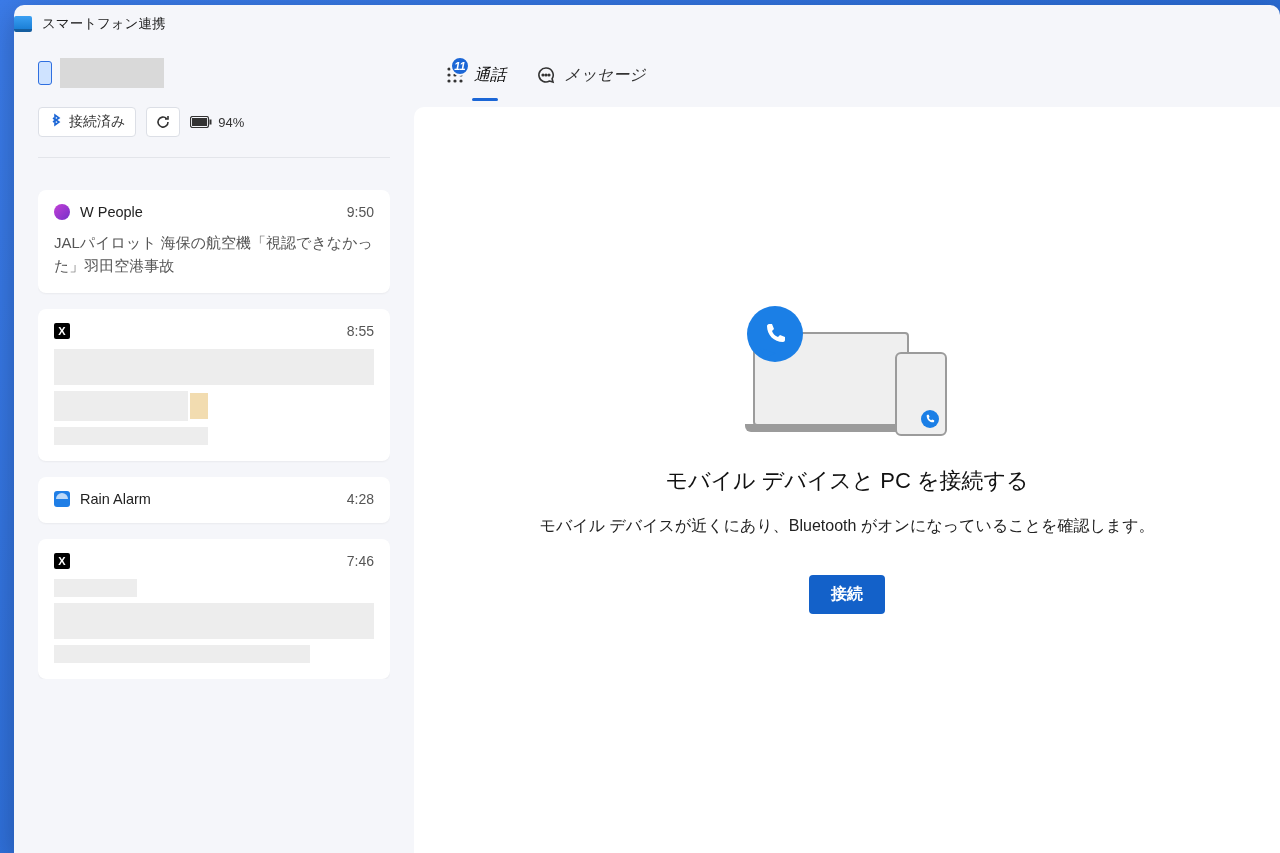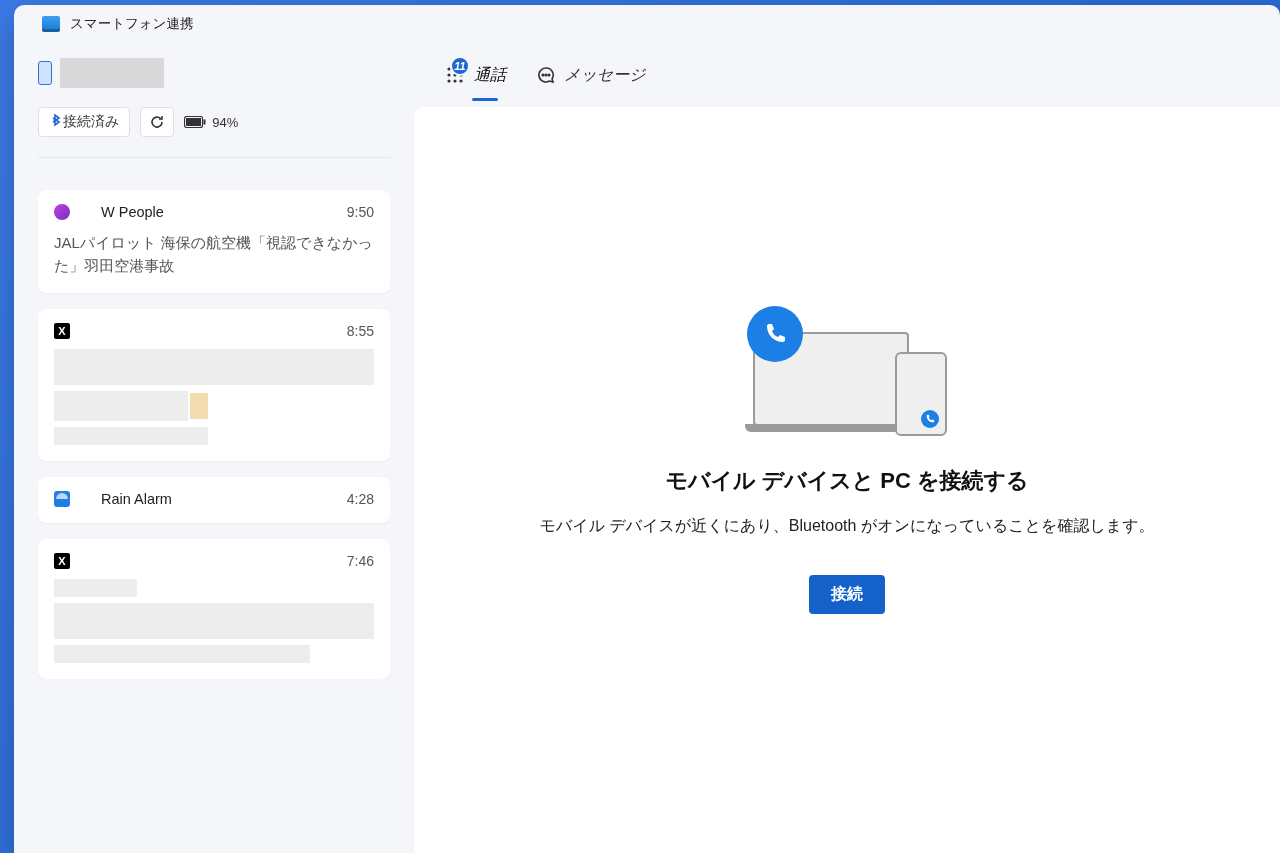--- a/index.html
+++ b/index.html
@@ -15,21 +15,21 @@
   background: #f5f6fa;
   border-top-left-radius: 10px;
   border-top-right-radius: 10px;
   display: flex;
   flex-direction: column;
   box-shadow: 0 8px 30px rgba(0,0,0,.25);
 }
 .titlebar {
   height: 38px;
   display: flex; align-items: center;
-  padding: 0 28px;
+  padding: 0 0;
   gap: 10px;
 }
 .titlebar .app-icon {
   width: 18px; height: 16px;
   background: linear-gradient(#3ba0f3,#1b7fd6);
   border-radius: 2px;
   border-bottom: 3px solid #155ea0;
 }
 .titlebar .title { font-size: 13.5px; color: #222; }
 
@@ -54,21 +54,21 @@
 }
 
 .status-row { display: flex; align-items: center; gap: 10px; margin-top: 14px; }
 .chip {
   background: #fff;
   border: 1px solid #dcdfe6;
   border-radius: 4px;
   padding: 5px 10px;
   font-size: 14px;
   color: #333;
-  display: inline-flex; align-items: flex-end; 
+  display: inline-flex; align-items: flex-end; gap: 6px;
 }
 .chip.icon-only { padding: 6px 8px; }
 .bt-icon, .refresh-icon, .batt-icon { display:inline-block; }
 .bt-icon svg, .refresh-icon svg, .batt-icon svg { display:block; }
 
 .batt-wrap { display: inline-flex; align-items: center; gap: 6px; color: #333; font-size: 13px; }
 
 .sep { height: 1px; background: #e3e5ea; margin: 20px 0 18px; }
 
 .notif-header { display: flex; align-items: center; justify-content: space-between; padding-right: 2px; }
@@ -76,21 +76,21 @@
 .clear-all { color: #1b66d6; font-size: 15px; cursor: pointer; }
 
 .cards { margin-top: 14px; display: flex; flex-direction: column; gap: 16px; overflow-y: auto; }
 .card {
   background: #fff;
   border-radius: 8px;
   padding: 14px 16px 16px;
   box-shadow: 0 1px 2px rgba(0,0,0,.05);
 }
 .card-top { display: flex; align-items: center; gap: 10px; }
-.card-app { font-size: 14.5px; color: #222; flex: 1; margin-left: 21px; }
+.card-app { font-size: 14.5px; color: #222; flex: 1; }
 .card-time { font-size: 14px; color: #555; }
 .card-body { margin-top: 12px; font-size: 15px; color: #555; line-height: 1.5; }
 
 .app-icon-dot { width: 16px; height: 16px; border-radius: 50%; background: linear-gradient(135deg,#c43fd6,#7430c9); }
 .app-icon-x { width: 16px; height: 16px; background: #000; color:#fff; font-size:11px; font-weight:700; display:flex;align-items:center;justify-content:center; border-radius:2px;}
 .app-icon-rain { width: 16px; height: 16px; background: #1f7ee6; border-radius:3px; position:relative; }
 .app-icon-rain::after{content:"";position:absolute;inset:2px;border-radius:50%;background:linear-gradient(#fff 50%,transparent 50%);opacity:.7;}
 
 .blur-rows { margin-top:10px; display:flex; flex-direction:column; gap:6px; }
 .blur-block { background:#ededed; }
@@ -132,21 +132,21 @@
 }
 .illus { position:relative; width:200px; height:140px; }
 .laptop { position:absolute; left:6px; top:26px; width:156px; height:94px; background:#efefef; border:2px solid #9b9b9b; border-radius:4px;}
 .laptop::after{content:"";position:absolute;left:-10px;right:-10px;bottom:-8px;height:8px;background:#9b9b9b;border-radius:0 0 6px 6px;}
 .phone-ill{ position:absolute; right:0; top:46px; width:52px;height:84px;background:#efefef;border:2px solid #9b9b9b;border-radius:6px;}
 .phone-ill .mini{ position:absolute; right:6px; bottom:6px; width:18px;height:18px;background:#1b7fe6;border-radius:50%;display:flex;align-items:center;justify-content:center;}
 .bubble { position:absolute; left:0; top:0; width:56px;height:56px;background:#1b7fe6;border-radius:50%;display:flex;align-items:center;justify-content:center;}
 .bubble::after{content:"";position:absolute;bottom:-4px;left:10px;width:0;height:0;border:8px solid transparent;border-top-color:#1b7fe6;transform:rotate(20deg);}
 .illus svg{display:block;}
 
-.cta-title{ font-size:22px; color:#111;font-weight:bold; }
+.cta-title{ font-size:22px; color:#111; }
 .cta-sub{ font-size:16px; color:#222; }
 .cta-btn{
   margin-top:18px; background:#1361c9; color:#fff; font-size:16px;
   padding:9px 22px; border:none; border-radius:4px; cursor:pointer;font-weight:bold;
 }
 </style>
 </head>
 <body>
 
 <div class="window">

